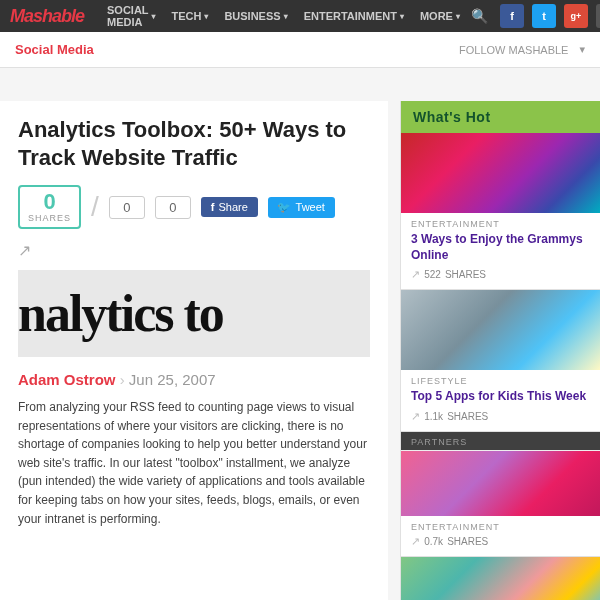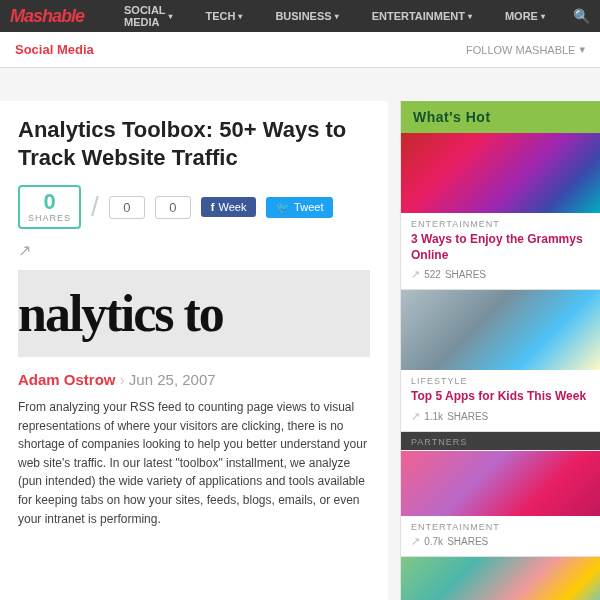--- a/index.html
+++ b/index.html
@@ -5,21 +5,21 @@
     * { margin: 0; padding: 0; box-sizing: border-box; }
     body { font-family: 'Arial', sans-serif; font-size: 13px; color: #333; background: #f5f5f5; width: 600px; height: 600px; overflow: hidden; }
 
     
     .top-nav {
       background: #333;
       height: 32px;
       display: flex;
       align-items: center;
       padding: 16px 10px;
-      gap: 17px;
+      gap: 0;
     }
     .nav-logo {
       color: #e63946;
       font-size: 18px;
       font-weight: bold;
       font-style: italic;
       margin-right: 15px;
       letter-spacing: -1px;
     }
     .nav-item {
@@ -71,21 +71,21 @@
       color: #e63946;
       font-size: 13px;
       font-weight: bold;
       cursor: pointer;
     }
     .follow-mashable {
       font-size: 11px;
       color: #666;
       display: flex;
       align-items: center;
-      gap: 4px;
+      gap: 11px;
       cursor: pointer;
     }
     .follow-mashable span { color: #999; }
 
     
     .main-content {
       display: flex;
       gap: 12px;
       height: calc(600px - 68px);
       margin-top: 33px;
@@ -274,21 +274,21 @@
     .sidebar-category {
       font-size: 9px;
       color: #999;
       text-transform: uppercase;
       letter-spacing: 1px;
       margin-bottom: 3px;
     }
     .sidebar-card-title {
       font-size: 12px;
       font-weight: bold;
-      color: #be185d;
+      color: #4c1d95;
       line-height: 1.3;
       margin-bottom: 5px;
       cursor: pointer;
     }
     .sidebar-shares {
       font-size: 10px;
       color: #888;
       display: flex;
       align-items: center;
       gap: 4px;
@@ -362,21 +362,21 @@
       </div>
       <span class="divider-slash">/</span>
       <div class="mini-count-box">
         <span>0</span>
       </div>
       <div class="mini-count-box">
         <span>0</span>
       </div>
       <button class="fb-btn">
         <span style="font-weight:bold;">f</span>
-        <span>Week</span>
+        <span>Share</span>
       </button>
       <button class="tw-btn">
         <span>🐦</span>
         <span>Tweet</span>
       </button>
     </div>
 
     
     <div class="share-icon-row">
       <span class="share-icon-small">↗</span>

